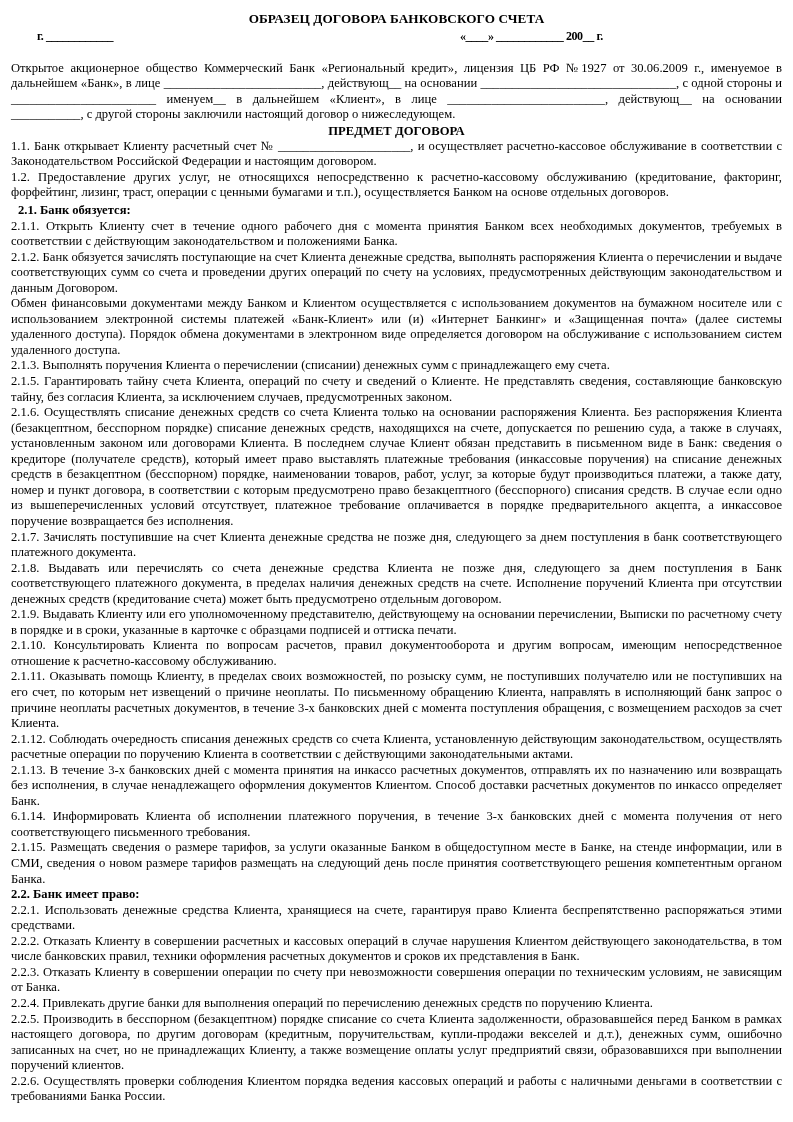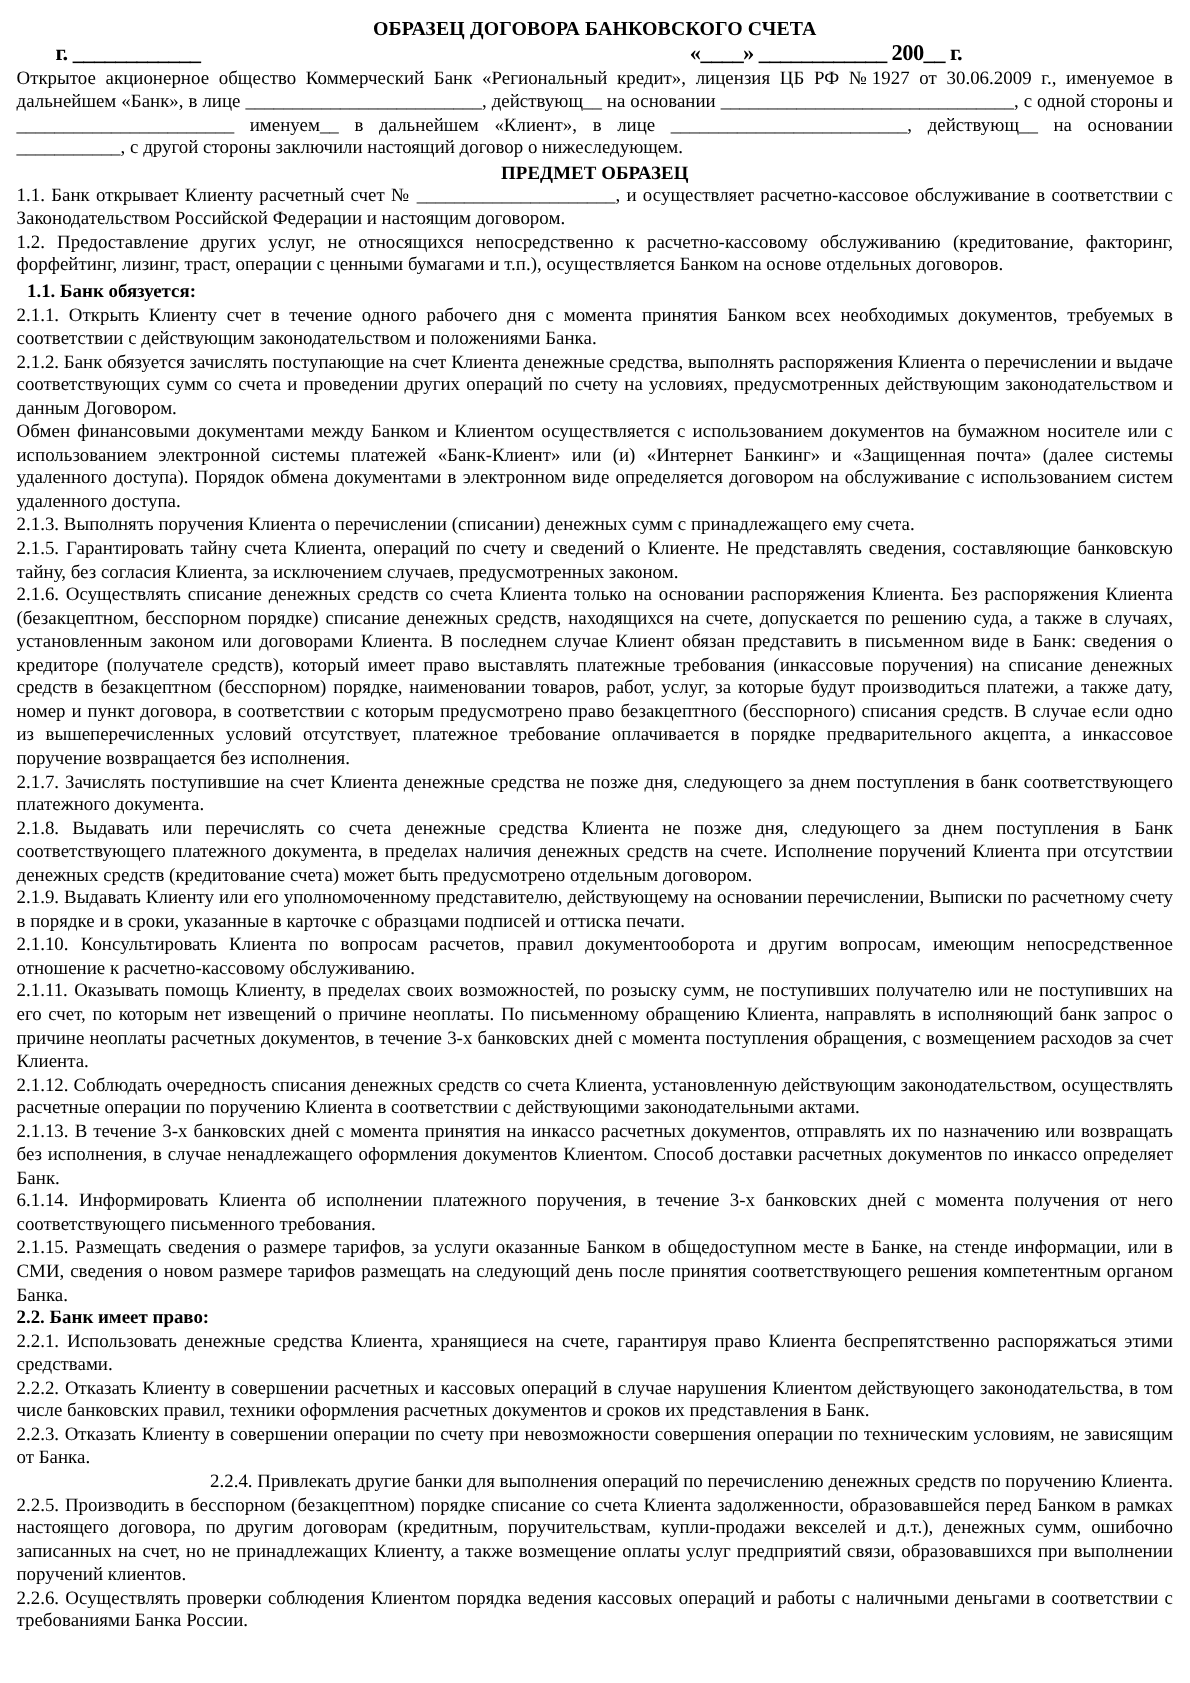--- a/index.html
+++ b/index.html
@@ -39,24 +39,24 @@
   }
   .sub-heading {
     font-weight: bold;
     font-size: 12.6px;
     line-height: 15.6px;
     margin: 0;
     padding-left: 7px;
   }
   .place-date-row {
     display: flex;
-    font-size: 15px;
+    font-size: 12px;
     line-height: 15.6px;
     font-weight: bold;
-    margin: 0 0 0 0;
+    margin: 0 0 16px 0;
   }
   .place-date-row .left {
     width: 52%;
     padding-left: 26px;
     box-sizing: border-box;
   }
   .place-date-row .right {
     width: 48%;
     padding-left: 48px;
     box-sizing: border-box;
@@ -67,47 +67,47 @@
   }
   p.para {
     margin: 0;
     font-size: 12.6px;
     line-height: 15.55px;
     text-align: justify;
     text-justify: inter-word;
     letter-spacing: 0.01px;
   }
   p.para.nojust {
-    text-align: right;
+    text-align: left;
   }
   .spacer-sm { height: 2px; }
 </style>
 </head>
 <body>
 
 <div class="page">
 
   <div class="doc-title">ОБРАЗЕЦ ДОГОВОРА БАНКОВСКОГО СЧЕТА</div>
 
   <div class="place-date-row">
     <div class="left blank">г. ____________</div>
     <div class="right blank">«____» ____________ 200__ г.</div>
   </div>
 
   <p class="para">Открытое акционерное общество Коммерческий Банк «Региональный кредит», лицензия ЦБ РФ №1927 от 30.06.2009 г., именуемое в дальнейшем «Банк», в лице _________________________, действующ__ на основании _______________________________, с одной стороны и _______________________ именуем__ в дальнейшем «Клиент», в лице _________________________, действующ__ на основании ___________, с другой стороны заключили настоящий договор о нижеследующем.</p>
 
-  <div class="section-heading">ПРЕДМЕТ ОБРАЗЕЦ</div>
+  <div class="section-heading">ПРЕДМЕТ ДОГОВОРА</div>
 
   <p class="para">1.1. Банк открывает Клиенту расчетный счет № _____________________, и осуществляет  расчетно-кассовое обслуживание в соответствии с Законодательством Российской Федерации и настоящим договором.</p>
   <p class="para">1.2. Предоставление других услуг, не относящихся непосредственно к расчетно-кассовому обслуживанию (кредитование, факторинг, форфейтинг, лизинг, траст, операции с ценными бумагами и т.п.), осуществляется Банком на основе отдельных договоров.</p>
 
   <div class="spacer-sm"></div>
 
 
-  <div class="sub-heading">1.1. Банк обязуется:</div>
+  <div class="sub-heading">2.1. Банк обязуется:</div>
 
   <p class="para">2.1.1. Открыть Клиенту счет в течение одного рабочего дня с момента принятия Банком всех необходимых документов, требуемых в соответствии с действующим законодательством и положениями Банка.</p>
   <p class="para">2.1.2. Банк обязуется зачислять поступающие на счет Клиента денежные средства, выполнять распоряжения Клиента о перечислении и выдаче соответствующих сумм со счета и проведении других операций по счету на условиях, предусмотренных действующим законодательством и данным Договором.</p>
   <p class="para">Обмен финансовыми документами между Банком и Клиентом осуществляется с использованием документов на бумажном носителе или  с использованием электронной системы платежей «Банк-Клиент» или (и) «Интернет Банкинг» и «Защищенная почта» (далее системы удаленного доступа). Порядок обмена документами в электронном виде определяется договором на обслуживание с использованием систем удаленного доступа.</p>
   <p class="para">2.1.3. Выполнять поручения Клиента о перечислении (списании) денежных сумм с принадлежащего ему счета.</p>
   <p class="para">2.1.5. Гарантировать тайну счета Клиента, операций по счету и сведений о Клиенте. Не представлять сведения, составляющие банковскую тайну, без согласия Клиента, за исключением случаев, предусмотренных законом.</p>
   <p class="para">2.1.6. Осуществлять списание денежных средств со счета Клиента только  на  основании распоряжения Клиента. Без распоряжения Клиента (безакцептном, бесспорном порядке) списание денежных средств, находящихся на счете, допускается по решению суда, а также в случаях, установленным законом или договорами Клиента. В последнем случае Клиент  обязан представить в письменном виде в Банк: сведения о кредиторе (получателе средств), который имеет право выставлять платежные требования (инкассовые поручения) на списание денежных средств в безакцептном (бесспорном) порядке, наименовании товаров, работ, услуг, за которые будут производиться платежи, а также дату, номер и пункт договора, в соответствии с которым предусмотрено право безакцептного (бесспорного) списания средств. В случае если  одно  из  вышеперечисленных  условий  отсутствует,  платежное  требование оплачивается в порядке предварительного акцепта, а инкассовое поручение возвращается без исполнения.</p>
   <p class="para">2.1.7. Зачислять поступившие на счет Клиента денежные средства не позже дня, следующего за днем поступления в банк соответствующего платежного документа.</p>
   <p class="para">2.1.8. Выдавать или перечислять со счета денежные средства Клиента не позже дня, следующего за днем поступления в Банк соответствующего платежного документа, в пределах наличия денежных средств на счете. Исполнение поручений Клиента при отсутствии денежных средств (кредитование счета) может быть предусмотрено  отдельным договором.</p>
   <p class="para">2.1.9. Выдавать Клиенту или его уполномоченному представителю, действующему на основании перечислении, Выписки по расчетному счету в порядке и в сроки, указанные в карточке с образцами подписей и оттиска печати.</p>

